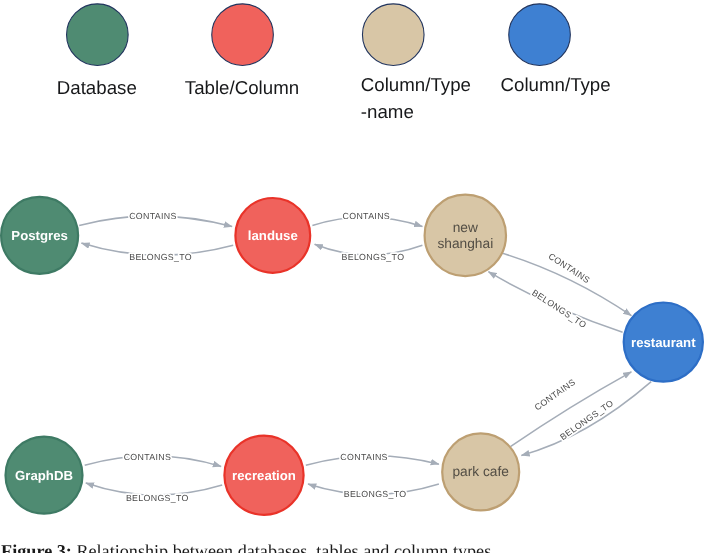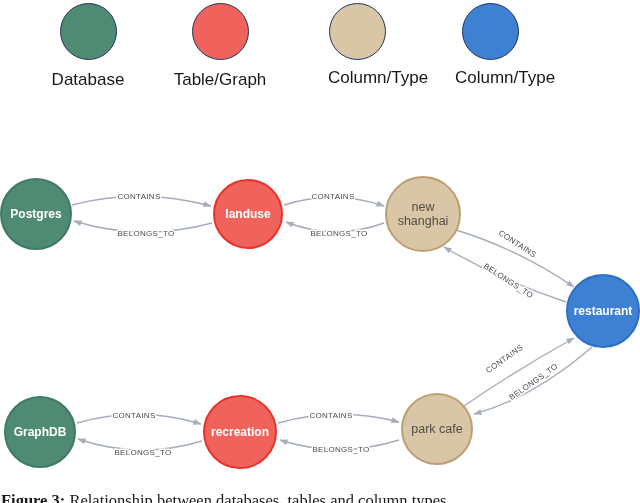--- a/index.html
+++ b/index.html
@@ -42,24 +42,25 @@
   <div>
     <div class="legend-circle lc-0" style="background: rgb(79, 139, 114); border-color: rgb(34, 53, 94);"></div>
     <div class="legend-circle lc-1" style="background: rgb(240, 98, 92); border-color: rgb(34, 53, 94);"></div>
     <div class="legend-circle lc-2" style="background: rgb(216, 198, 166); border-color: rgb(34, 53, 94);"></div>
     <div class="legend-circle lc-3" style="background: rgb(62, 128, 210); border-color: rgb(34, 53, 94);"></div>
 
     <div class="legend-label ll-0">
       <span>Database</span>
     </div>
     <div class="legend-label ll-1">
-      <span>Table/Graph</span>
+      <span>Table/Column</span>
     </div>
     <div class="legend-label ll-2">
       <span>Column/Type</span>
+      <span>-name</span>
     </div>
     <div class="legend-label ll-3">
       <span>Column/Type</span>
     </div>
   </div>
 
   <svg class="graph-svg" width="640" height="335" viewBox="0 160 640 335">
     <defs>
       <marker id="arrow" markerWidth="9" markerHeight="7" refX="7.5" refY="3" orient="auto" markerUnits="userSpaceOnUse">
         <path d="M0,0 L8,3 L0,6 Z" class="arrow-head"></path>

